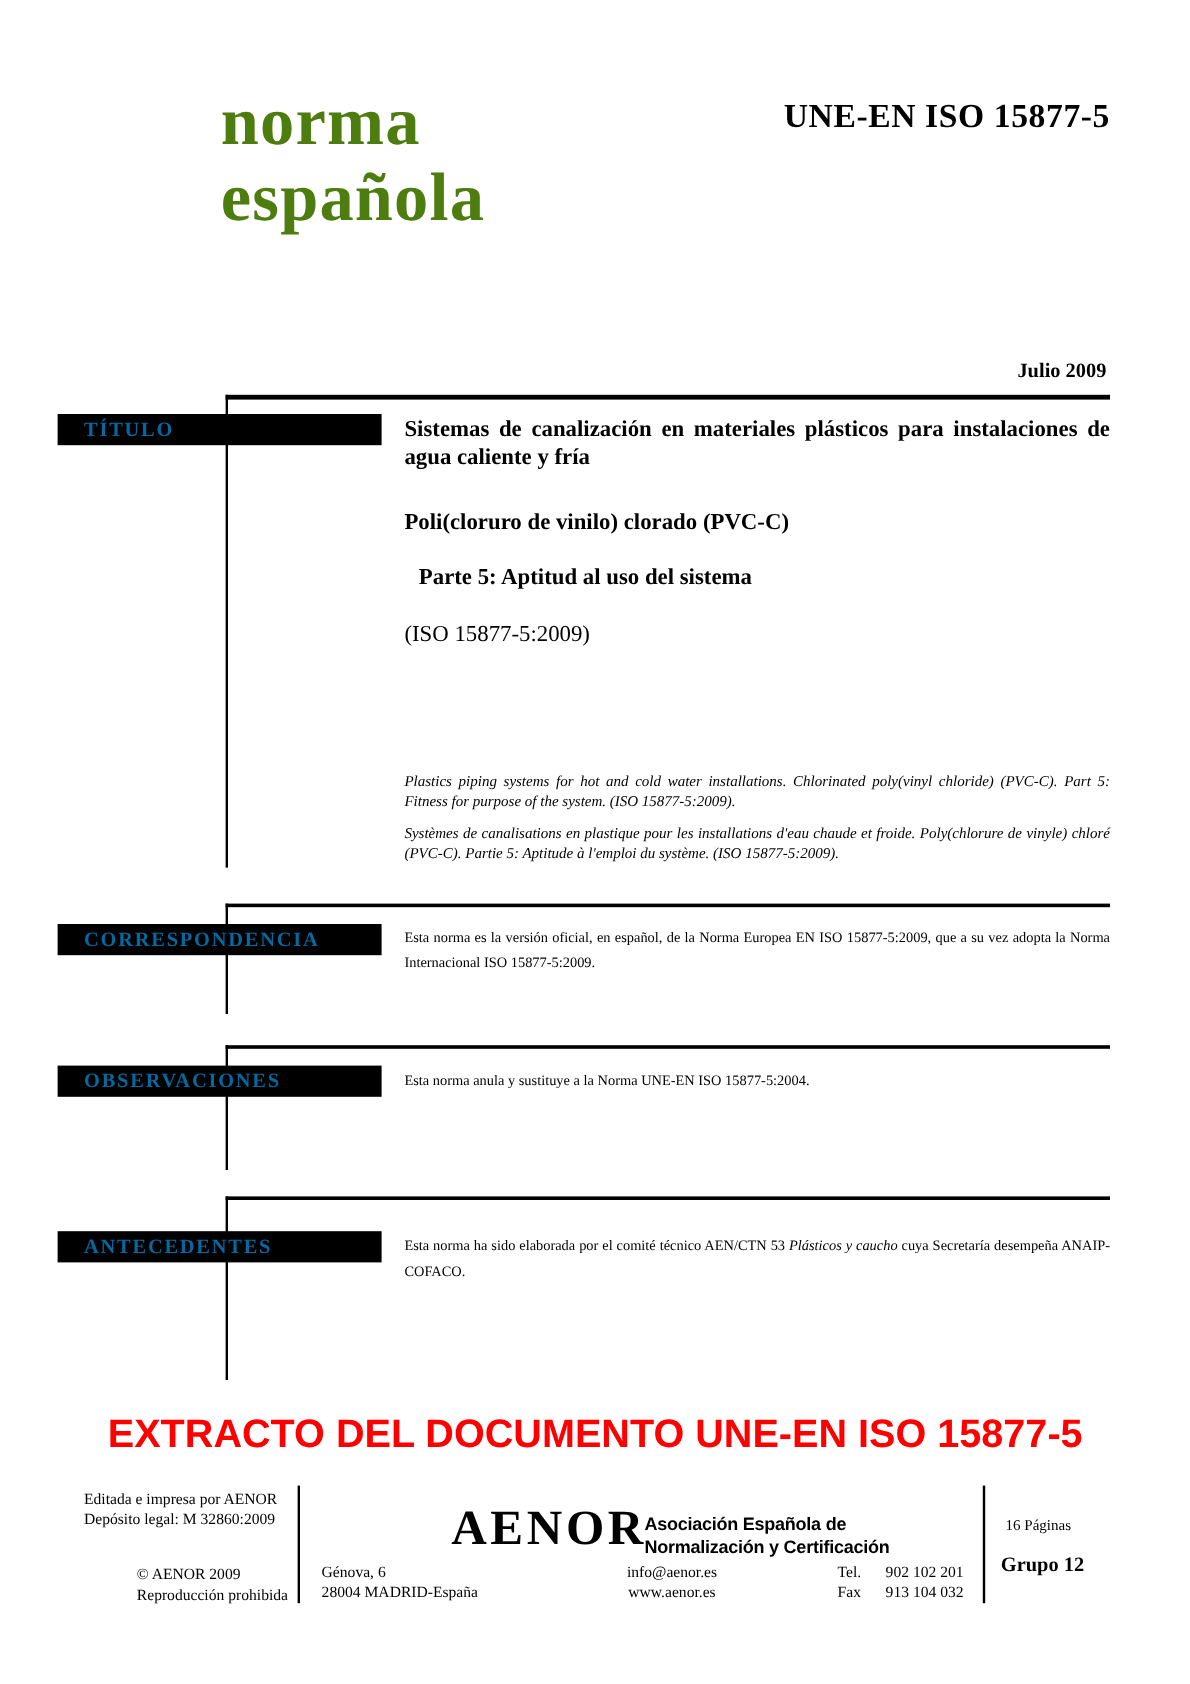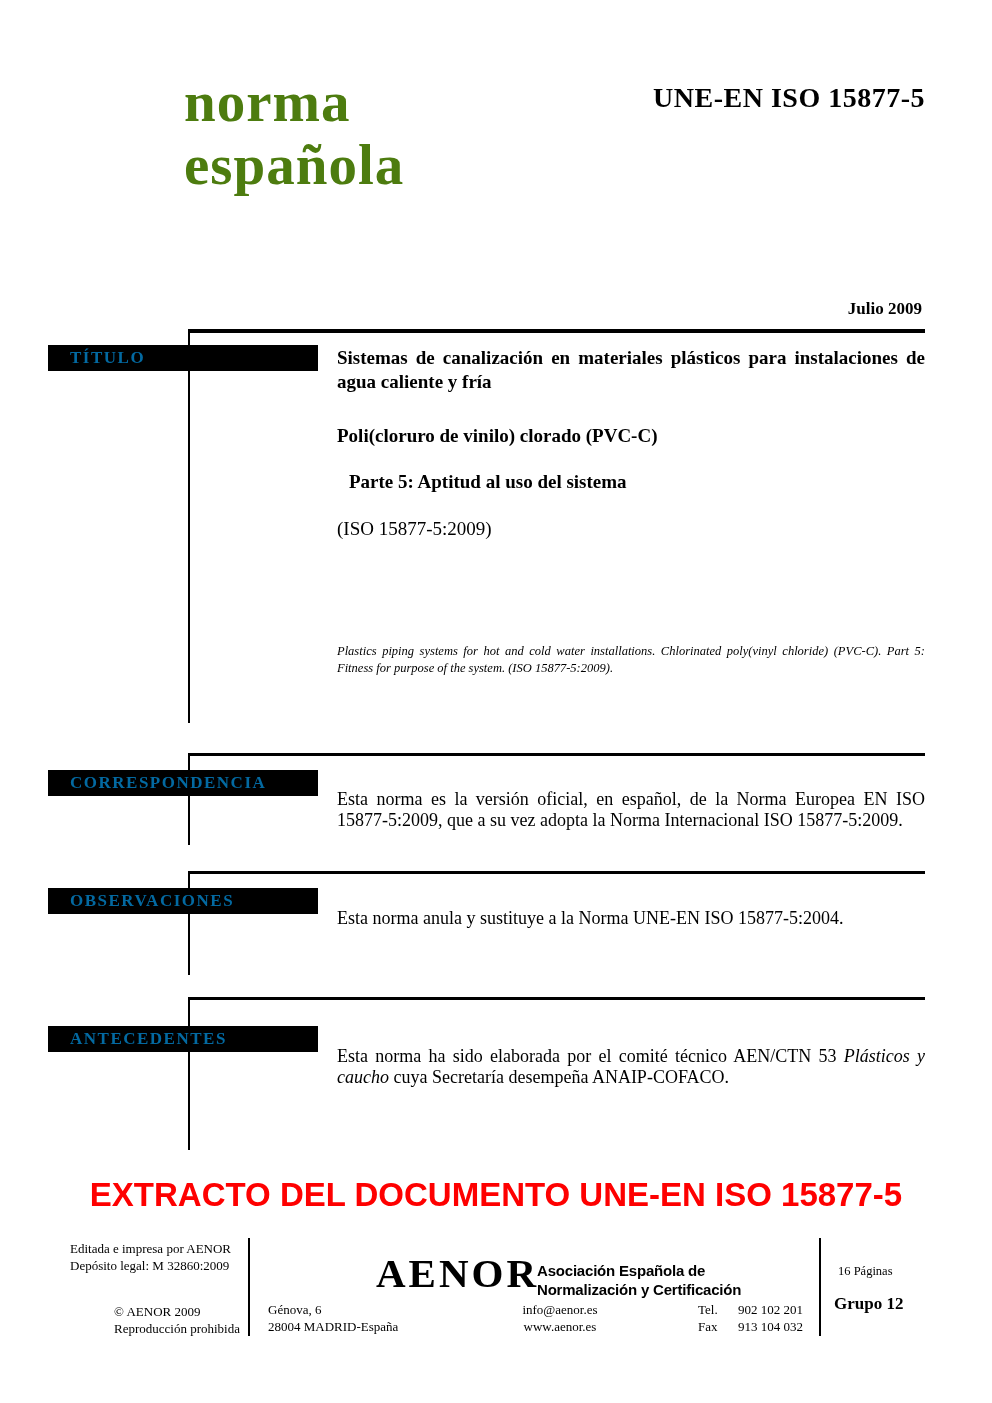--- a/index.html
+++ b/index.html
@@ -41,21 +41,21 @@
     padding-left:22px;box-sizing:border-box;
     font-size:17px;font-weight:bold;letter-spacing:1.5px;
   }
 
   
   .col{left:337px;width:588px;}
   .title-main{font-size:19px;font-weight:bold;text-align:justify;line-height:24px;}
   .title-sub{font-size:19px;font-weight:bold;line-height:24px;}
   .title-iso{font-size:19px;line-height:24px;}
   .trans{font-size:12.5px;font-style:italic;text-align:justify;line-height:17px;}
-  .body-text{font-size:18px;text-align:justify;line-height:21px;margin-top:18px;}
+  .body-text{font-size:12px;text-align:justify;line-height:21px;}
   .body-text .it{font-style:italic;}
 
   
   .extract{
     left:56px;width:880px;top:1176px;
     text-align:center;
     font-family:"Liberation Sans","DejaVu Sans",sans-serif;
     font-weight:bold;font-size:33px;letter-spacing:0px;
     color:#fe0000;white-space:nowrap;
   }
@@ -95,20 +95,21 @@
   <div class="abs hline thick" style="top:329px;"></div>
   <div class="abs vline" style="top:329px;height:394px;"></div>
   <div class="abs label-bar" style="top:345px;">
     <span>TÍTULO</span>
   </div>
   <div class="abs col title-main" style="top:346px;">Sistemas de canalización en materiales plásticos para instalaciones de agua caliente y fría</div>
   <div class="abs col title-sub" style="top:424px;">Poli(cloruro de vinilo) clorado (PVC-C)</div>
   <div class="abs col title-sub" style="top:470px;margin-left:12px;">Parte 5: Aptitud al uso del sistema</div>
   <div class="abs col title-iso" style="top:517px;">(ISO 15877-5:2009)</div>
   <div class="abs col trans" style="top:643px;">Plastics piping systems for hot and cold water installations. Chlorinated poly(vinyl chloride)  (PVC-C). Part 5: Fitness for purpose of the system. (ISO 15877-5:2009).</div>
+  <div class="abs col trans" style="top:686px;">Systèmes de canalisations en plastique pour les installations d'eau chaude et froide. Poly(chlorure de vinyle) chloré (PVC-C). Partie 5: Aptitude à l'emploi du système. (ISO 15877-5:2009).</div>
 
   <div class="abs hline" style="top:753px;"></div>
   <div class="abs vline" style="top:753px;height:92px;"></div>
   <div class="abs label-bar" style="top:770px;">
     <span>CORRESPONDENCIA</span>
   </div>
   <div class="abs col body-text" style="top:771px;">Esta norma es la versión oficial, en español, de la Norma Europea EN ISO 15877-5:2009, que a su vez adopta la Norma Internacional ISO 15877-5:2009.</div>
 
   <div class="abs hline" style="top:871px;"></div>
   <div class="abs vline" style="top:871px;height:104px;"></div>

